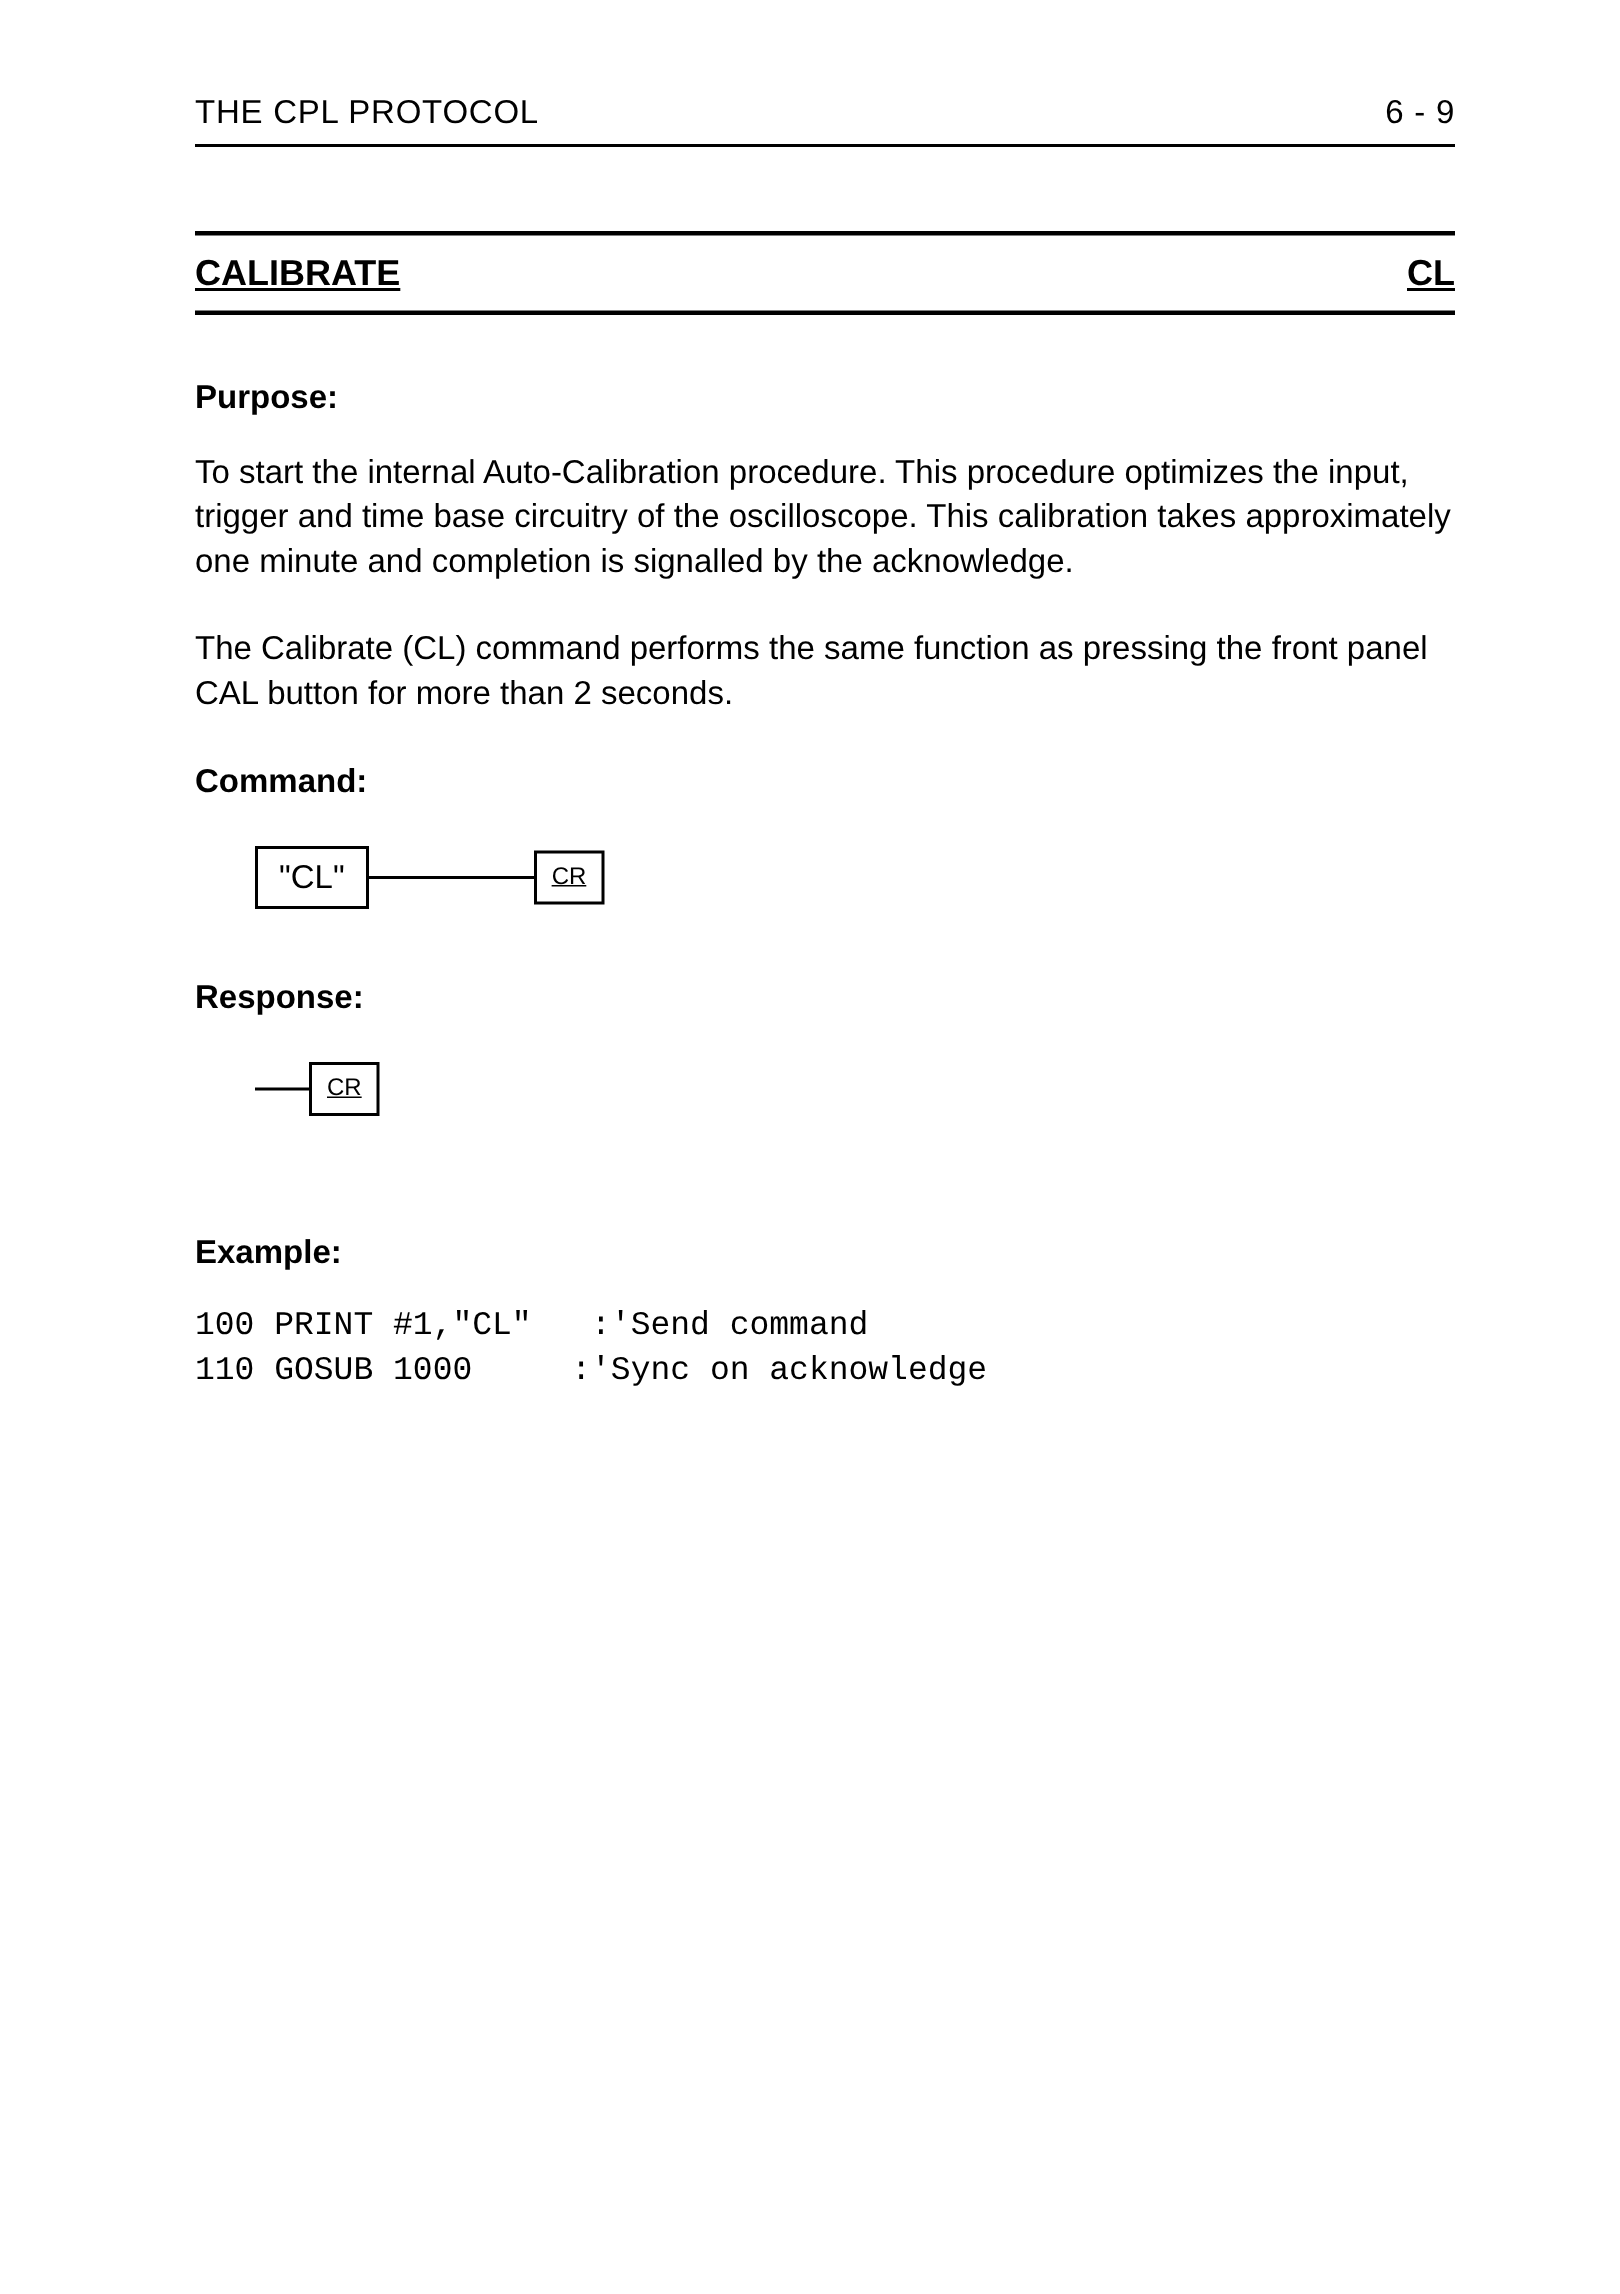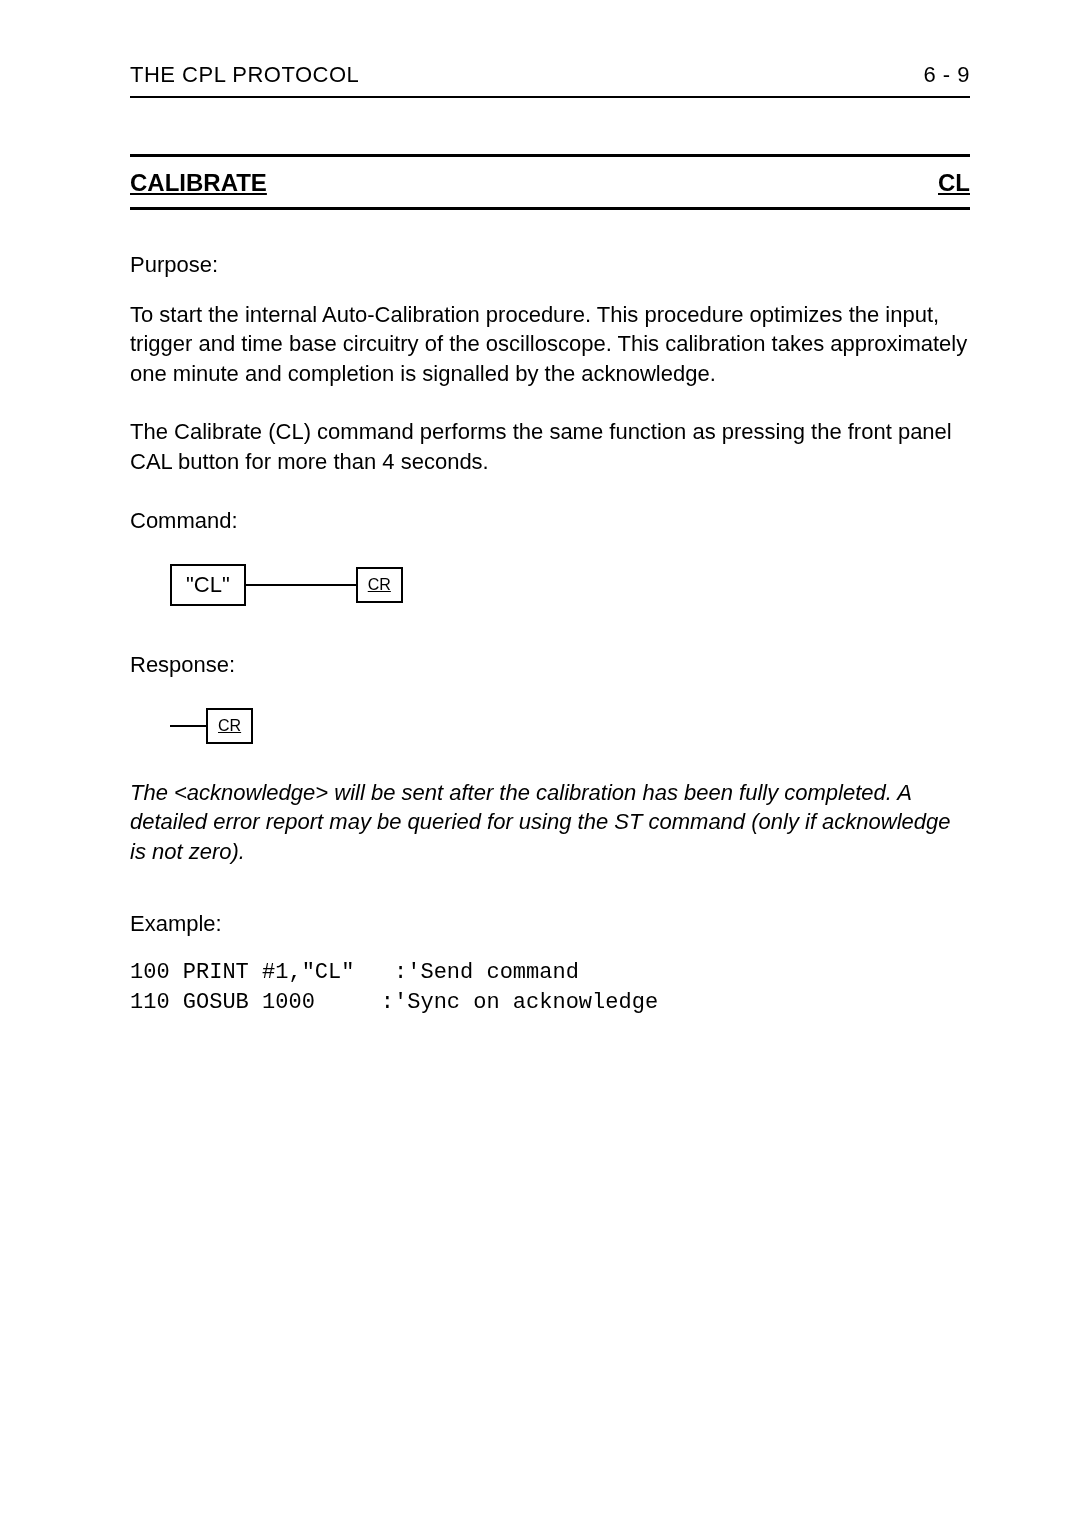--- a/index.html
+++ b/index.html
@@ -32,21 +32,21 @@
     display: flex;
     justify-content: space-between;
     font-weight: bold;
     font-size: 24px;
     border-top: 3px solid #000;
     border-bottom: 3px solid #000;
     padding: 10px 0 8px;
     text-decoration: underline;
   }
   .sect-head {
-    font-weight: normal;
+    font-weight: bold;
     font-size: 22px;
     margin-top: 30px;
     margin-bottom: 20px;
   }
   .para {
     margin-bottom: 28px;
   }
   .syntax-row {
     display: flex;
     align-items: center;
@@ -110,34 +110,33 @@
 
 <div class="title-block">
   <div class="title-row">
     <span>CALIBRATE</span>
     <span>CL</span>
   </div>
 </div>
 
 <div class="sect-head">Purpose:</div>
 <div class="para">To start the internal Auto-Calibration procedure. This procedure optimizes the input, trigger and time base circuitry of the oscilloscope. This calibration takes approximately one minute and completion is signalled by the acknowledge.</div>
-<div class="para">The Calibrate (CL) command performs the same function as pressing the front panel CAL button for more than 4 seconds.</div>
+<div class="para">The Calibrate (CL) command performs the same function as pressing the front panel CAL button for more than 2 seconds.</div>
 
 <div class="sect-head">Command:</div>
 <div class="syntax-row">
   <div class="sbox">"CL"</div>
   <div class="conn"></div>
   <div class="crbox"><span class="ul">CR</span></div>
 </div>
 
 <div class="sect-head" style="margin-top:44px">Response:</div>
 <div class="syntax-row">
   <div class="conn-short"></div>
   <div class="crbox"><span class="ul">CR</span></div>
 </div>
 
 <div class="note-row">
-  <div class="note-body">The &lt;acknowledge&gt; will be sent after the calibration has been fully completed. A detailed error report may be queried for using the ST command (only if acknowledge is not zero).</div>
 </div>
 
 <div class="sect-head" style="margin-top:42px">Example:</div>
 <div class="codeblock">100 PRINT #1,"CL"   :'Send command
 110 GOSUB 1000     :'Sync on acknowledge</div>
 
 </body></html>

